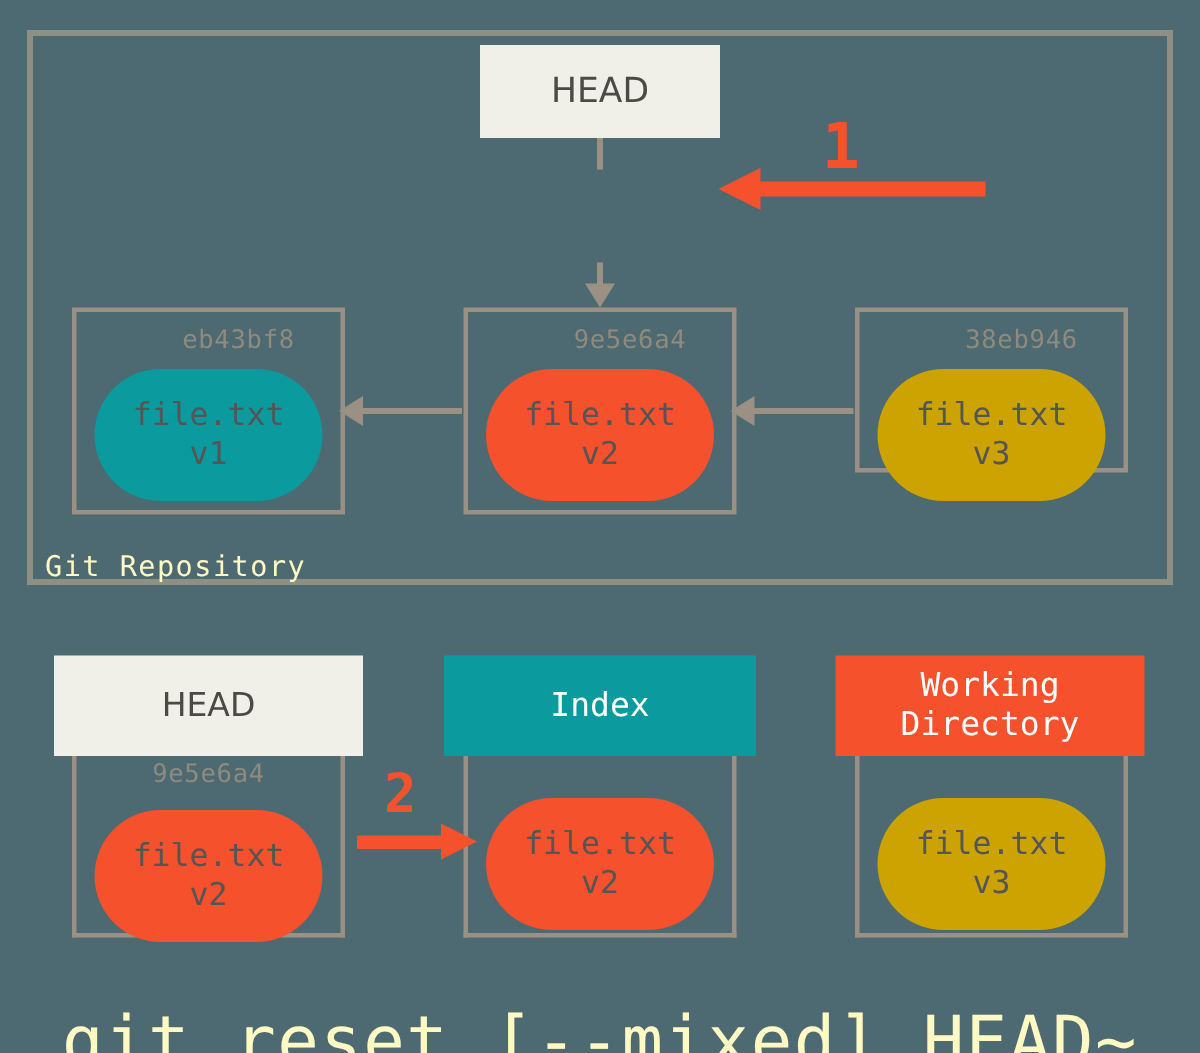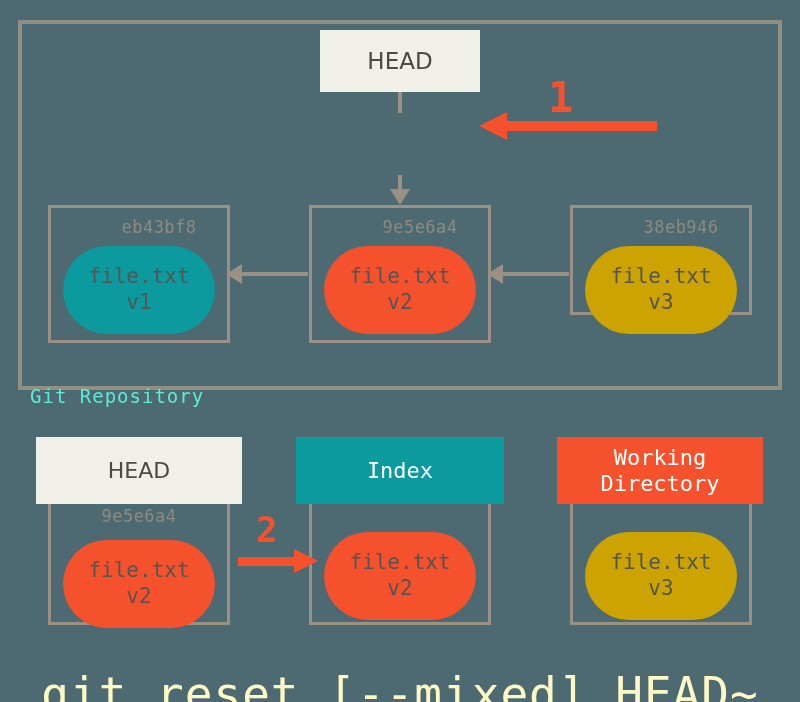--- a/index.html
+++ b/index.html
@@ -22,24 +22,24 @@
     left: 18px;
     top: 20px;
     width: 764px;
     height: 370px;
     border: 4px solid #8f8f83;
     box-sizing: border-box;
   }
   .repo-label {
     position: absolute;
     left: 30px;
-    top: 385px;
+    top: 367px;
     font-size: 19px;
     letter-spacing: 1px;
-    color: #5eead4;
+    color: #fef9c3;
     white-space: nowrap;
   }
 
   
   .label-box {
     position: absolute;
     display: flex;
     align-items: center;
     justify-content: center;
     text-align: center;

